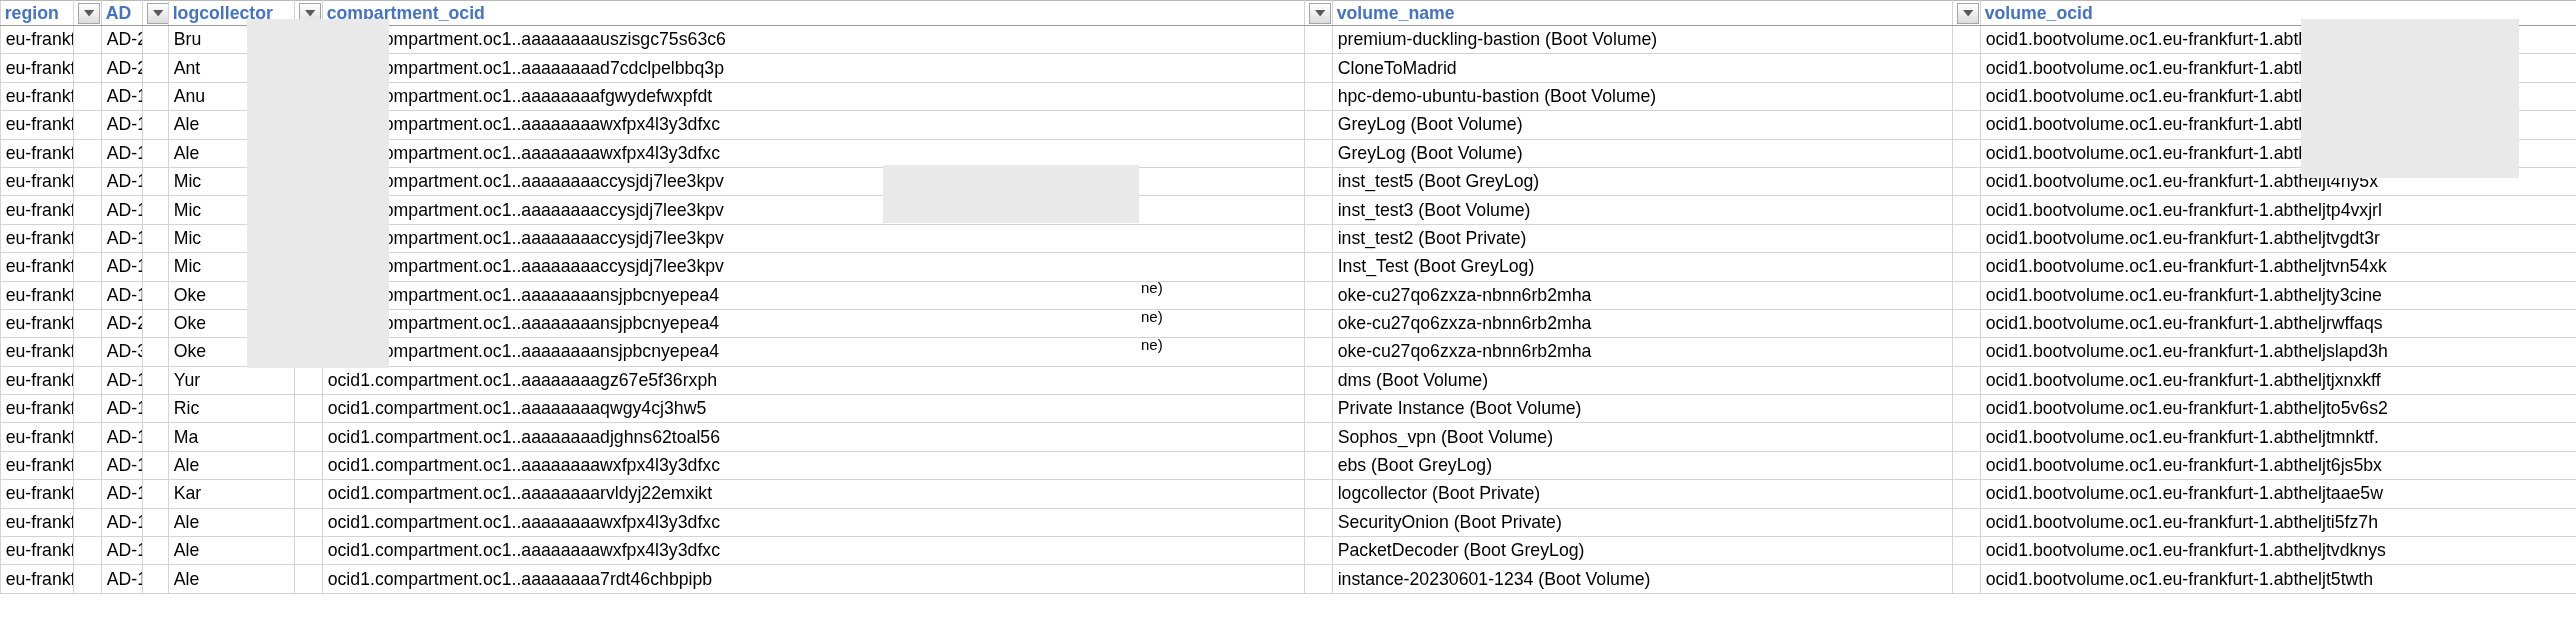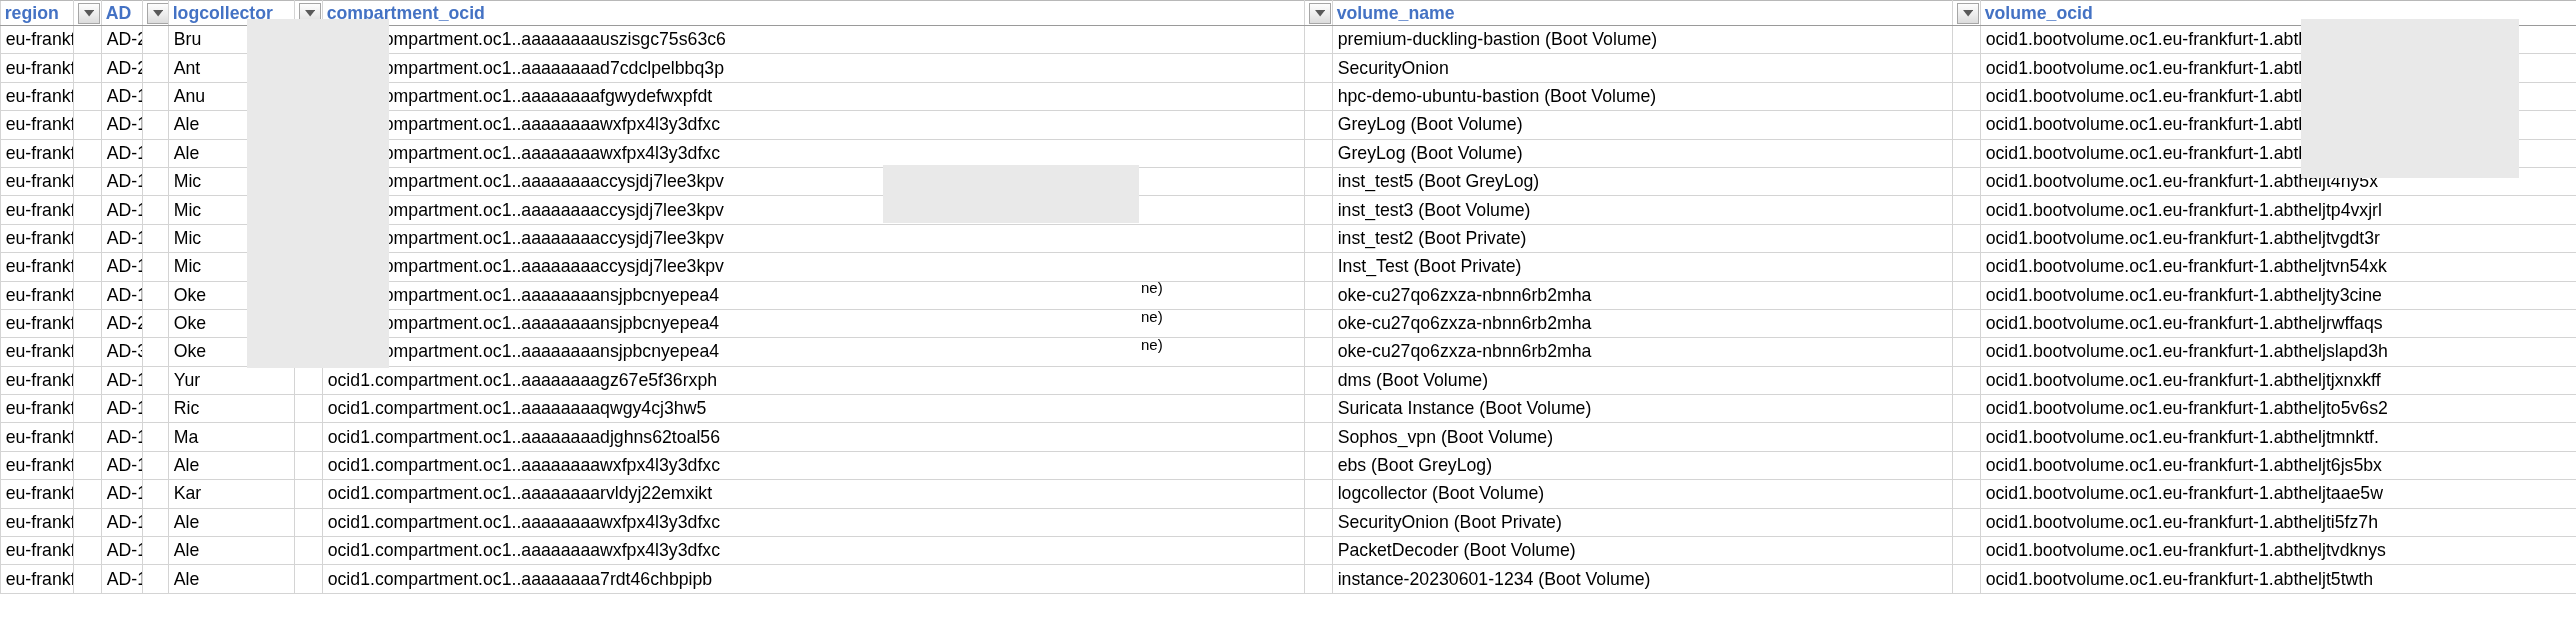--- a/index.html
+++ b/index.html
@@ -191,21 +191,21 @@
         </tr>
         <tr>
           <td>eu-frankfurt-1</td>
           <td></td>
           <td>AD-2</td>
           <td></td>
           <td>Ant</td>
           <td></td>
           <td>ocid1.compartment.oc1..aaaaaaaad7cdclpelbbq3p</td>
           <td></td>
-          <td>SecurityOnion</td>
+          <td>CloneToMadrid</td>
           <td></td>
           <td>ocid1.bootvolume.oc1.eu-frankfurt-1.abtheljr7gbk3c</td>
         </tr>
         <tr>
           <td>eu-frankfurt-1</td>
           <td></td>
           <td>AD-1</td>
           <td></td>
           <td>Anu</td>
           <td></td>
@@ -282,21 +282,21 @@
         </tr>
         <tr>
           <td>eu-frankfurt-1</td>
           <td></td>
           <td>AD-1</td>
           <td></td>
           <td>Mic</td>
           <td></td>
           <td>ocid1.compartment.oc1..aaaaaaaaccysjdj7lee3kpv</td>
           <td></td>
-          <td>Inst_Test (Boot Private)</td>
+          <td>Inst_Test (Boot GreyLog)</td>
           <td></td>
           <td>ocid1.bootvolume.oc1.eu-frankfurt-1.abtheljtvn54xk</td>
         </tr>
         <tr>
           <td>eu-frankfurt-1</td>
           <td></td>
           <td>AD-1</td>
           <td></td>
           <td>Oke</td>
           <td></td>
@@ -347,21 +347,21 @@
         </tr>
         <tr>
           <td>eu-frankfurt-1</td>
           <td></td>
           <td>AD-1</td>
           <td></td>
           <td>Ric</td>
           <td></td>
           <td>ocid1.compartment.oc1..aaaaaaaaqwgy4cj3hw5</td>
           <td></td>
-          <td>Suricata Instance (Boot Volume)</td>
+          <td>Private Instance (Boot Volume)</td>
           <td></td>
           <td>ocid1.bootvolume.oc1.eu-frankfurt-1.abtheljto5v6s2</td>
         </tr>
         <tr>
           <td>eu-frankfurt-1</td>
           <td></td>
           <td>AD-1</td>
           <td></td>
           <td>Ma</td>
           <td></td>
@@ -386,21 +386,21 @@
         </tr>
         <tr>
           <td>eu-frankfurt-1</td>
           <td></td>
           <td>AD-1</td>
           <td></td>
           <td>Kar</td>
           <td></td>
           <td>ocid1.compartment.oc1..aaaaaaaarvldyj22emxikt</td>
           <td></td>
-          <td>logcollector (Boot Volume)</td>
+          <td>logcollector (Boot Private)</td>
           <td></td>
           <td>ocid1.bootvolume.oc1.eu-frankfurt-1.abtheljtaae5w</td>
         </tr>
         <tr>
           <td>eu-frankfurt-1</td>
           <td></td>
           <td>AD-1</td>
           <td></td>
           <td>Ale</td>
           <td></td>
@@ -412,21 +412,21 @@
         </tr>
         <tr>
           <td>eu-frankfurt-1</td>
           <td></td>
           <td>AD-1</td>
           <td></td>
           <td>Ale</td>
           <td></td>
           <td>ocid1.compartment.oc1..aaaaaaaawxfpx4l3y3dfxc</td>
           <td></td>
-          <td>PacketDecoder (Boot Volume)</td>
+          <td>PacketDecoder (Boot GreyLog)</td>
           <td></td>
           <td>ocid1.bootvolume.oc1.eu-frankfurt-1.abtheljtvdknys</td>
         </tr>
         <tr>
           <td>eu-frankfurt-1</td>
           <td></td>
           <td>AD-1</td>
           <td></td>
           <td>Ale</td>
           <td></td>

